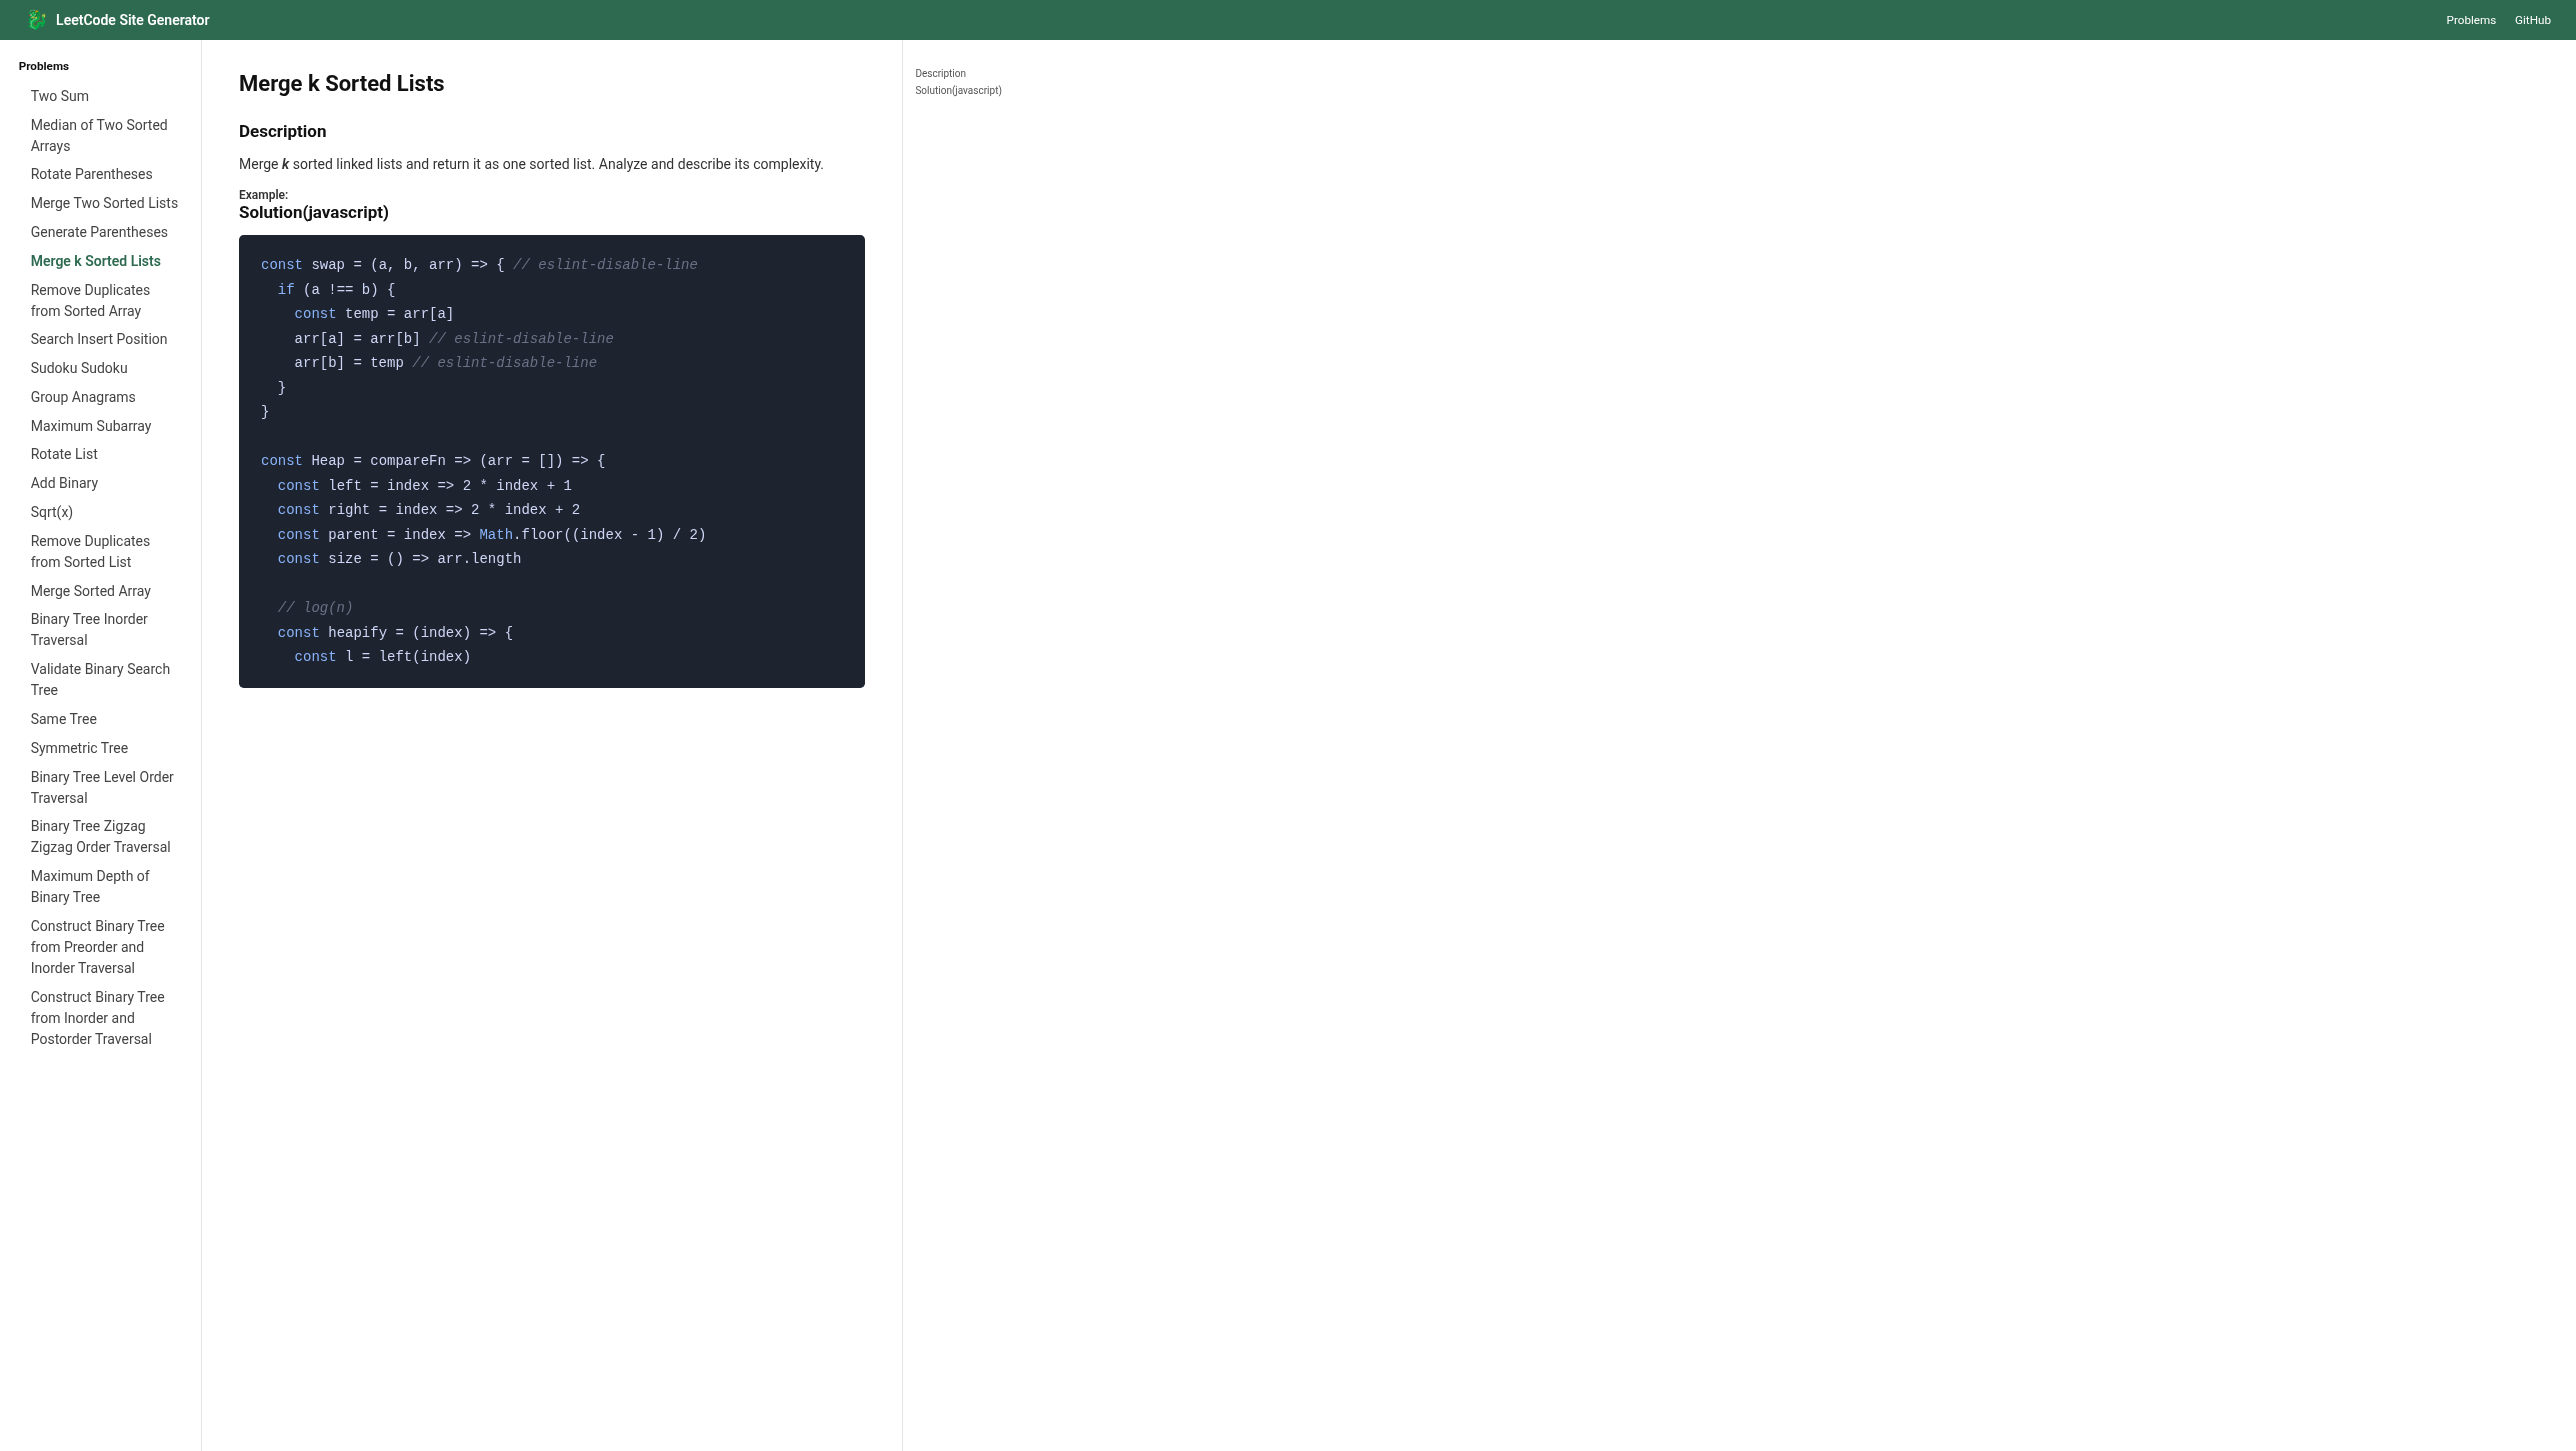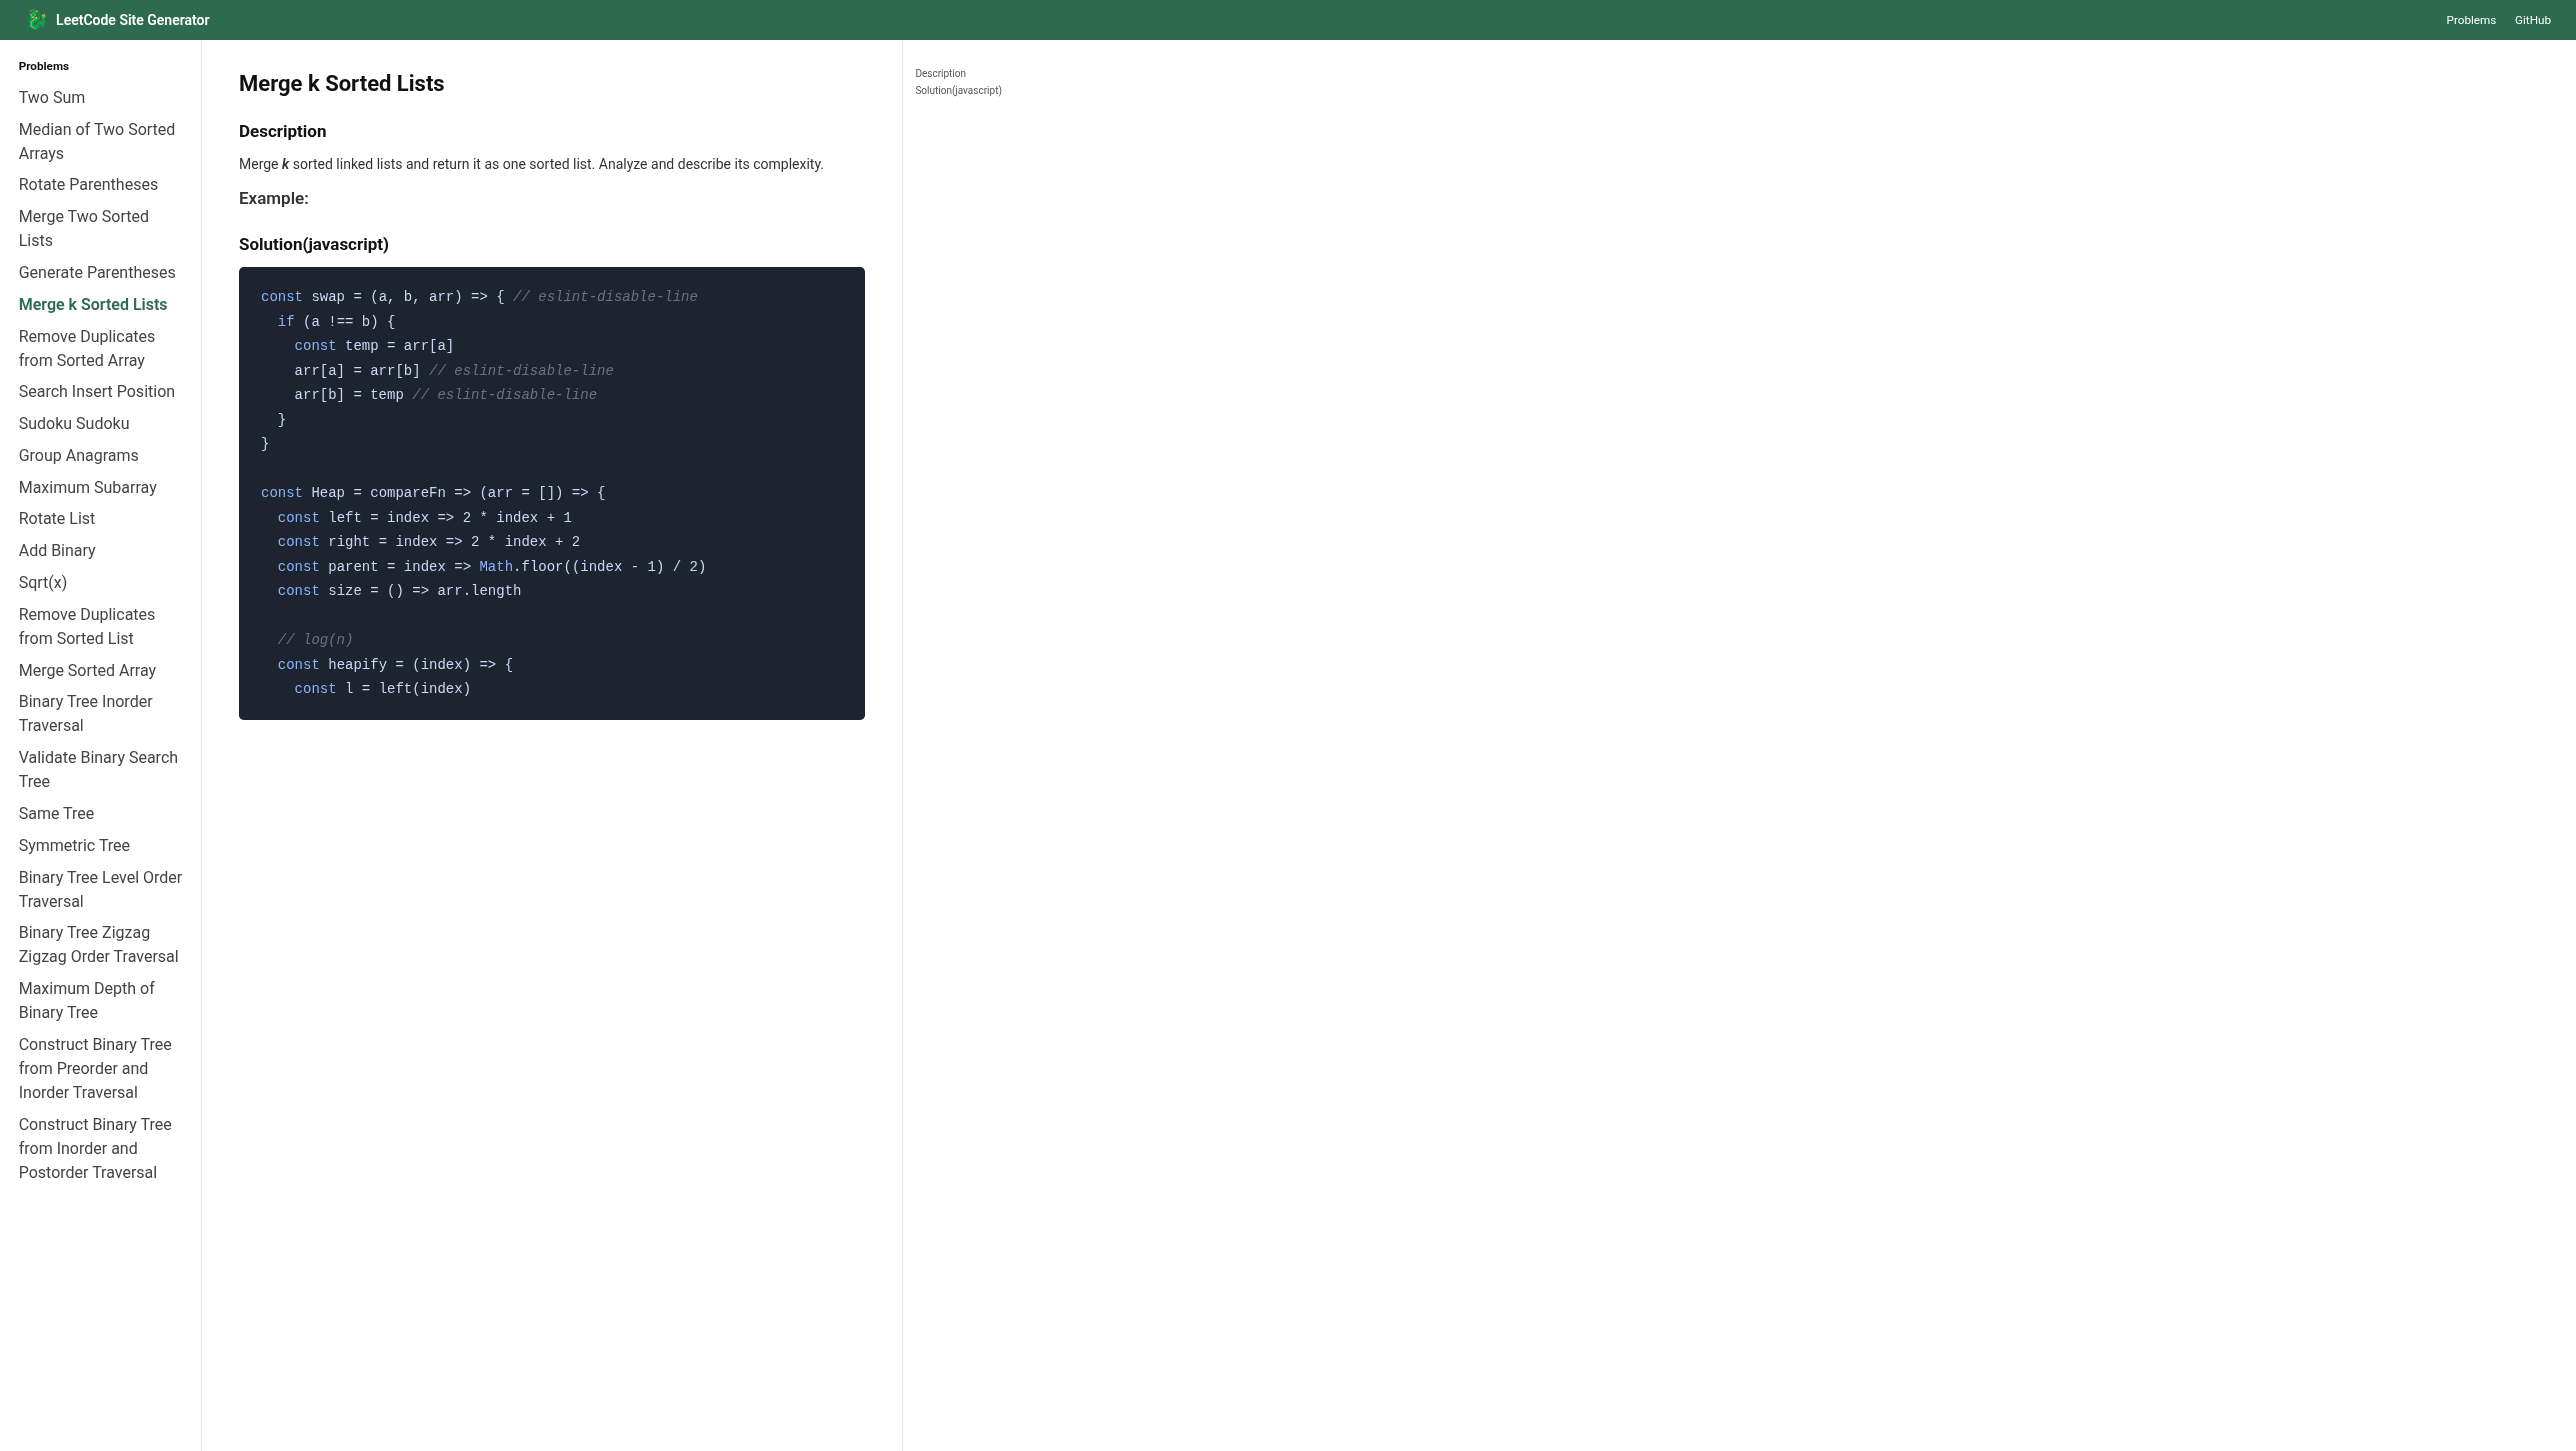--- a/index.html
+++ b/index.html
@@ -52,25 +52,26 @@
     }
     .sidebar-title {
       font-size: 11.7px;
       font-weight: 700;
       padding: 0 18.7px 9.3px 18.7px;
       color: #111;
     }
     .sidebar-item {
       display: block;
       padding: 3.9px 18.7px;
-      font-size: 16px;
+      font-size: 14px;
       color: #444;
       cursor: pointer;
       text-decoration: none;
       line-height: 1.5;
+      margin-left: 12px;
     }
     .sidebar-item.active {
       color: #2d6a4f;
       font-weight: 600;
     }
 
     
     .main {
       flex: 1;
       padding: 31px 37px;
@@ -96,23 +97,23 @@
       color: #333;
       margin-bottom: 12.4px;
       line-height: 1.6;
     }
     .description-text em {
       font-style: italic;
       font-weight: 600;
     }
 
     .example-label {
-      font-size: 17px;
-      font-weight: 600;
-      margin-bottom: 26px;
+      font-size: 12px;
+      font-weight: 600;
+      margin-bottom: 0;
       color: #333;
     }
 
     .code-block {
       background: #f5f5f5;
       border: 0.8px solid #e0e0e0;
       border-radius: 4.7px;
       padding: 15.6px 18.7px;
       font-family: 'Courier New', Courier, monospace;
       font-size: 11px;

